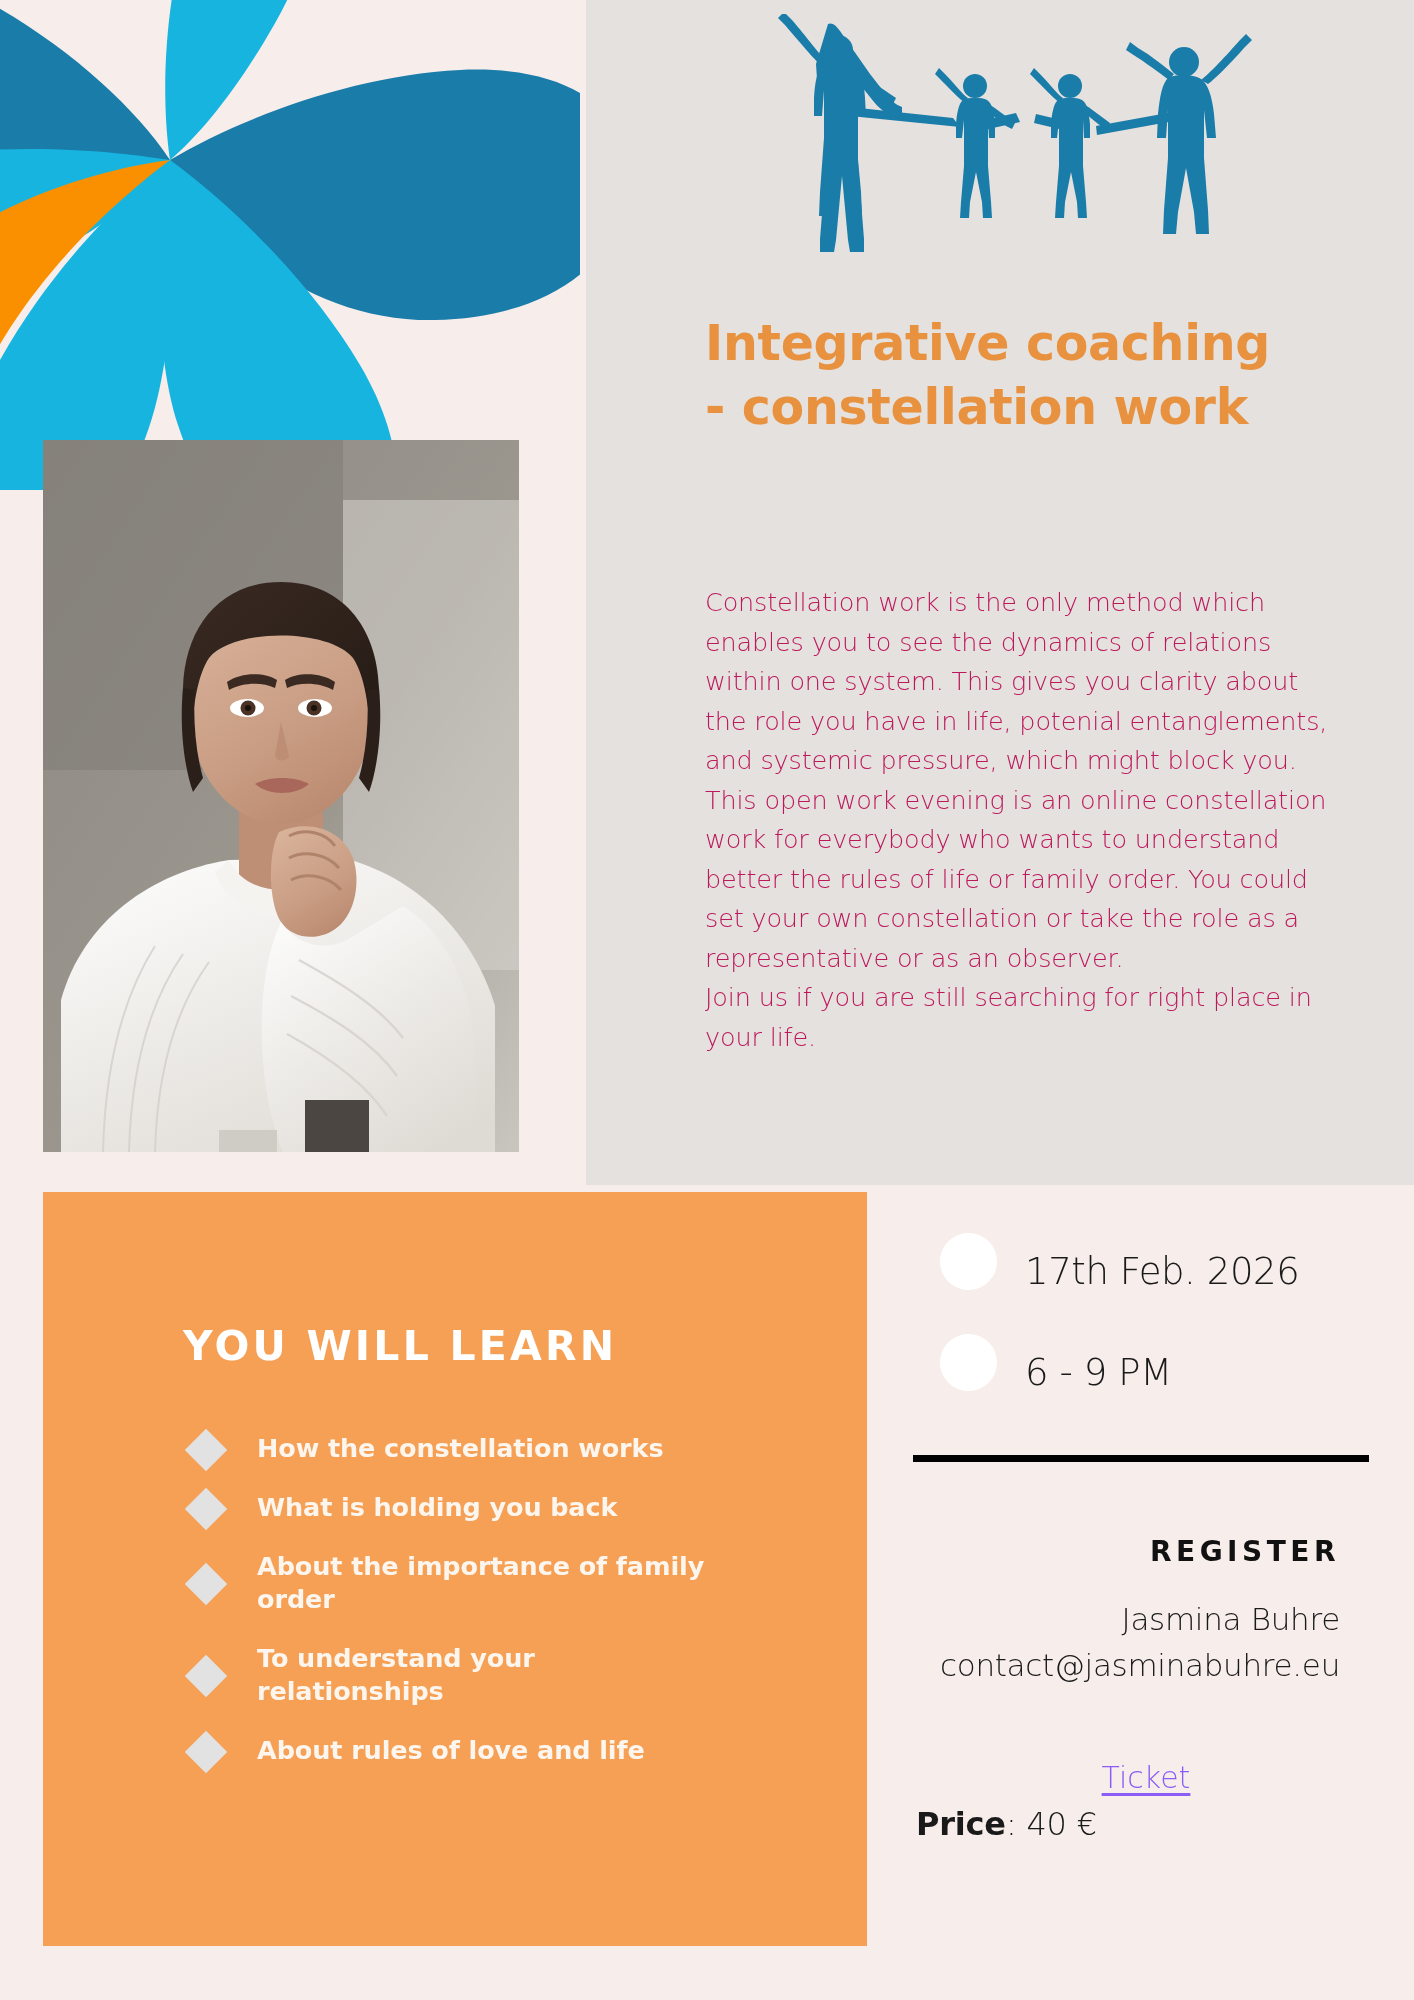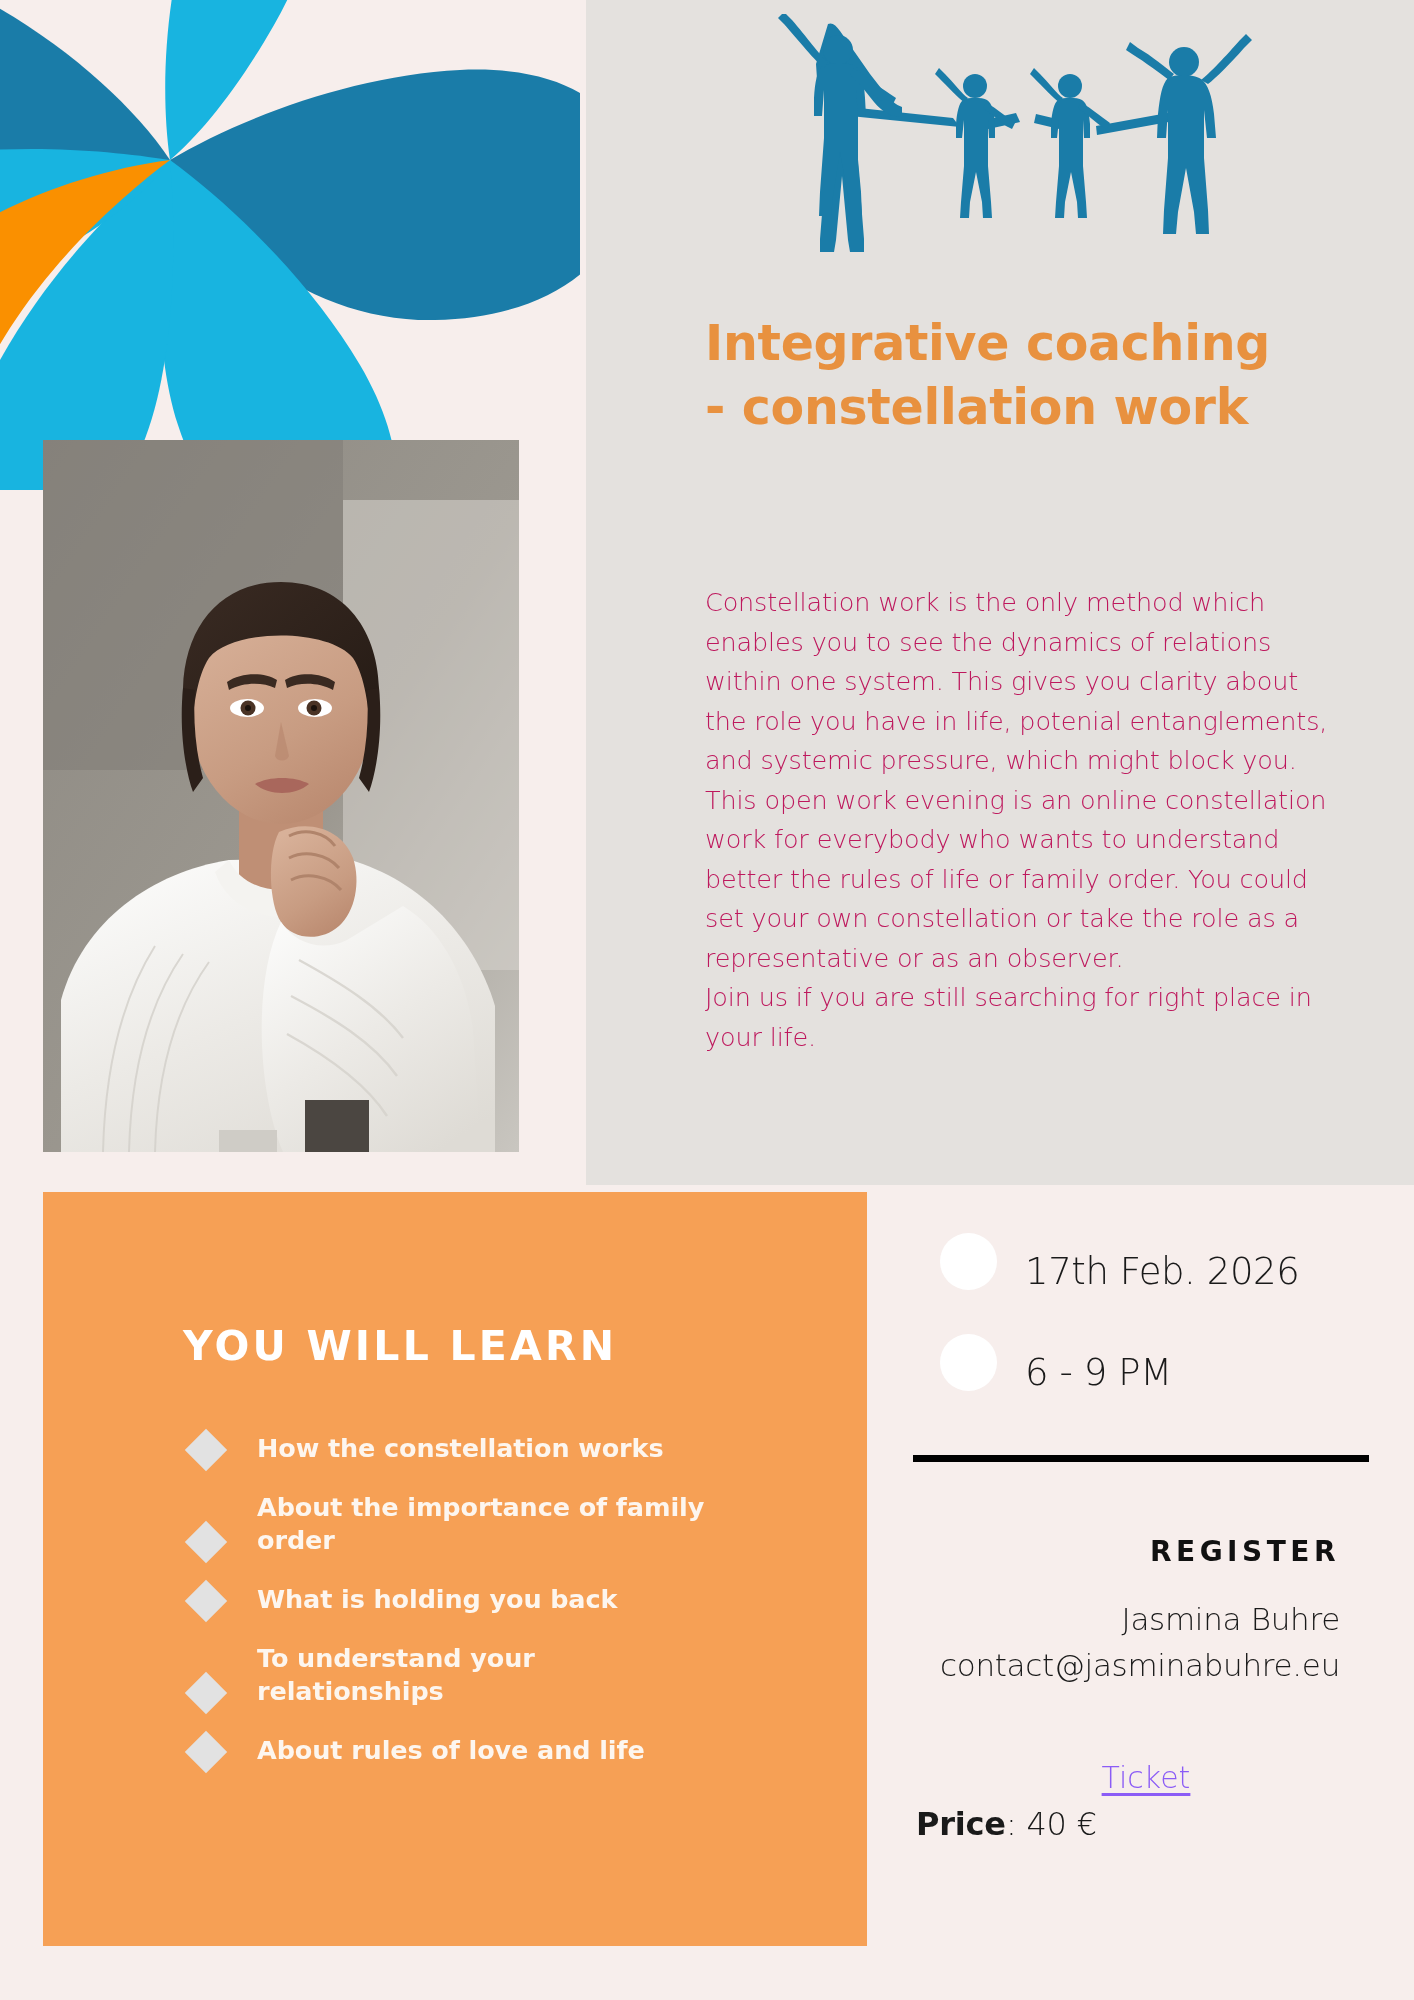--- a/index.html
+++ b/index.html
@@ -112,21 +112,21 @@
     font-size: 41px;
     letter-spacing: 3.2px;
   }
   .learn-list {
     position: absolute;
     left: 140px; top: 240px;
     width: 640px;
   }
   .learn-item {
     display: flex;
-    align-items: flex-end;
+    align-items: center;
     margin-bottom: 26px;
   }
   .diamond {
     flex: 0 0 auto;
     width: 30px; height: 30px;
     background: #e2e2e2;
     transform: rotate(45deg);
     margin-top: 2px;
     margin-right: 36px;
     margin-left: 8px;
@@ -429,25 +429,25 @@
 
   <div class="learn-block">
     <div class="learn-heading">YOU WILL LEARN</div>
     <div class="learn-list">
       <div class="learn-item">
         <span class="diamond"></span>
         <span class="learn-label">How the constellation works</span>
       </div>
       <div class="learn-item">
         <span class="diamond"></span>
-        <span class="learn-label">About the importance of family order</span>
+        <span class="learn-label">What is holding you back</span>
       </div>
       <div class="learn-item">
         <span class="diamond"></span>
-        <span class="learn-label">What is holding you back</span>
+        <span class="learn-label">About the importance of family order</span>
       </div>
       <div class="learn-item">
         <span class="diamond"></span>
         <span class="learn-label">To understand your relationships</span>
       </div>
       <div class="learn-item">
         <span class="diamond"></span>
         <span class="learn-label">About rules of love and life</span>
       </div>
     </div>

